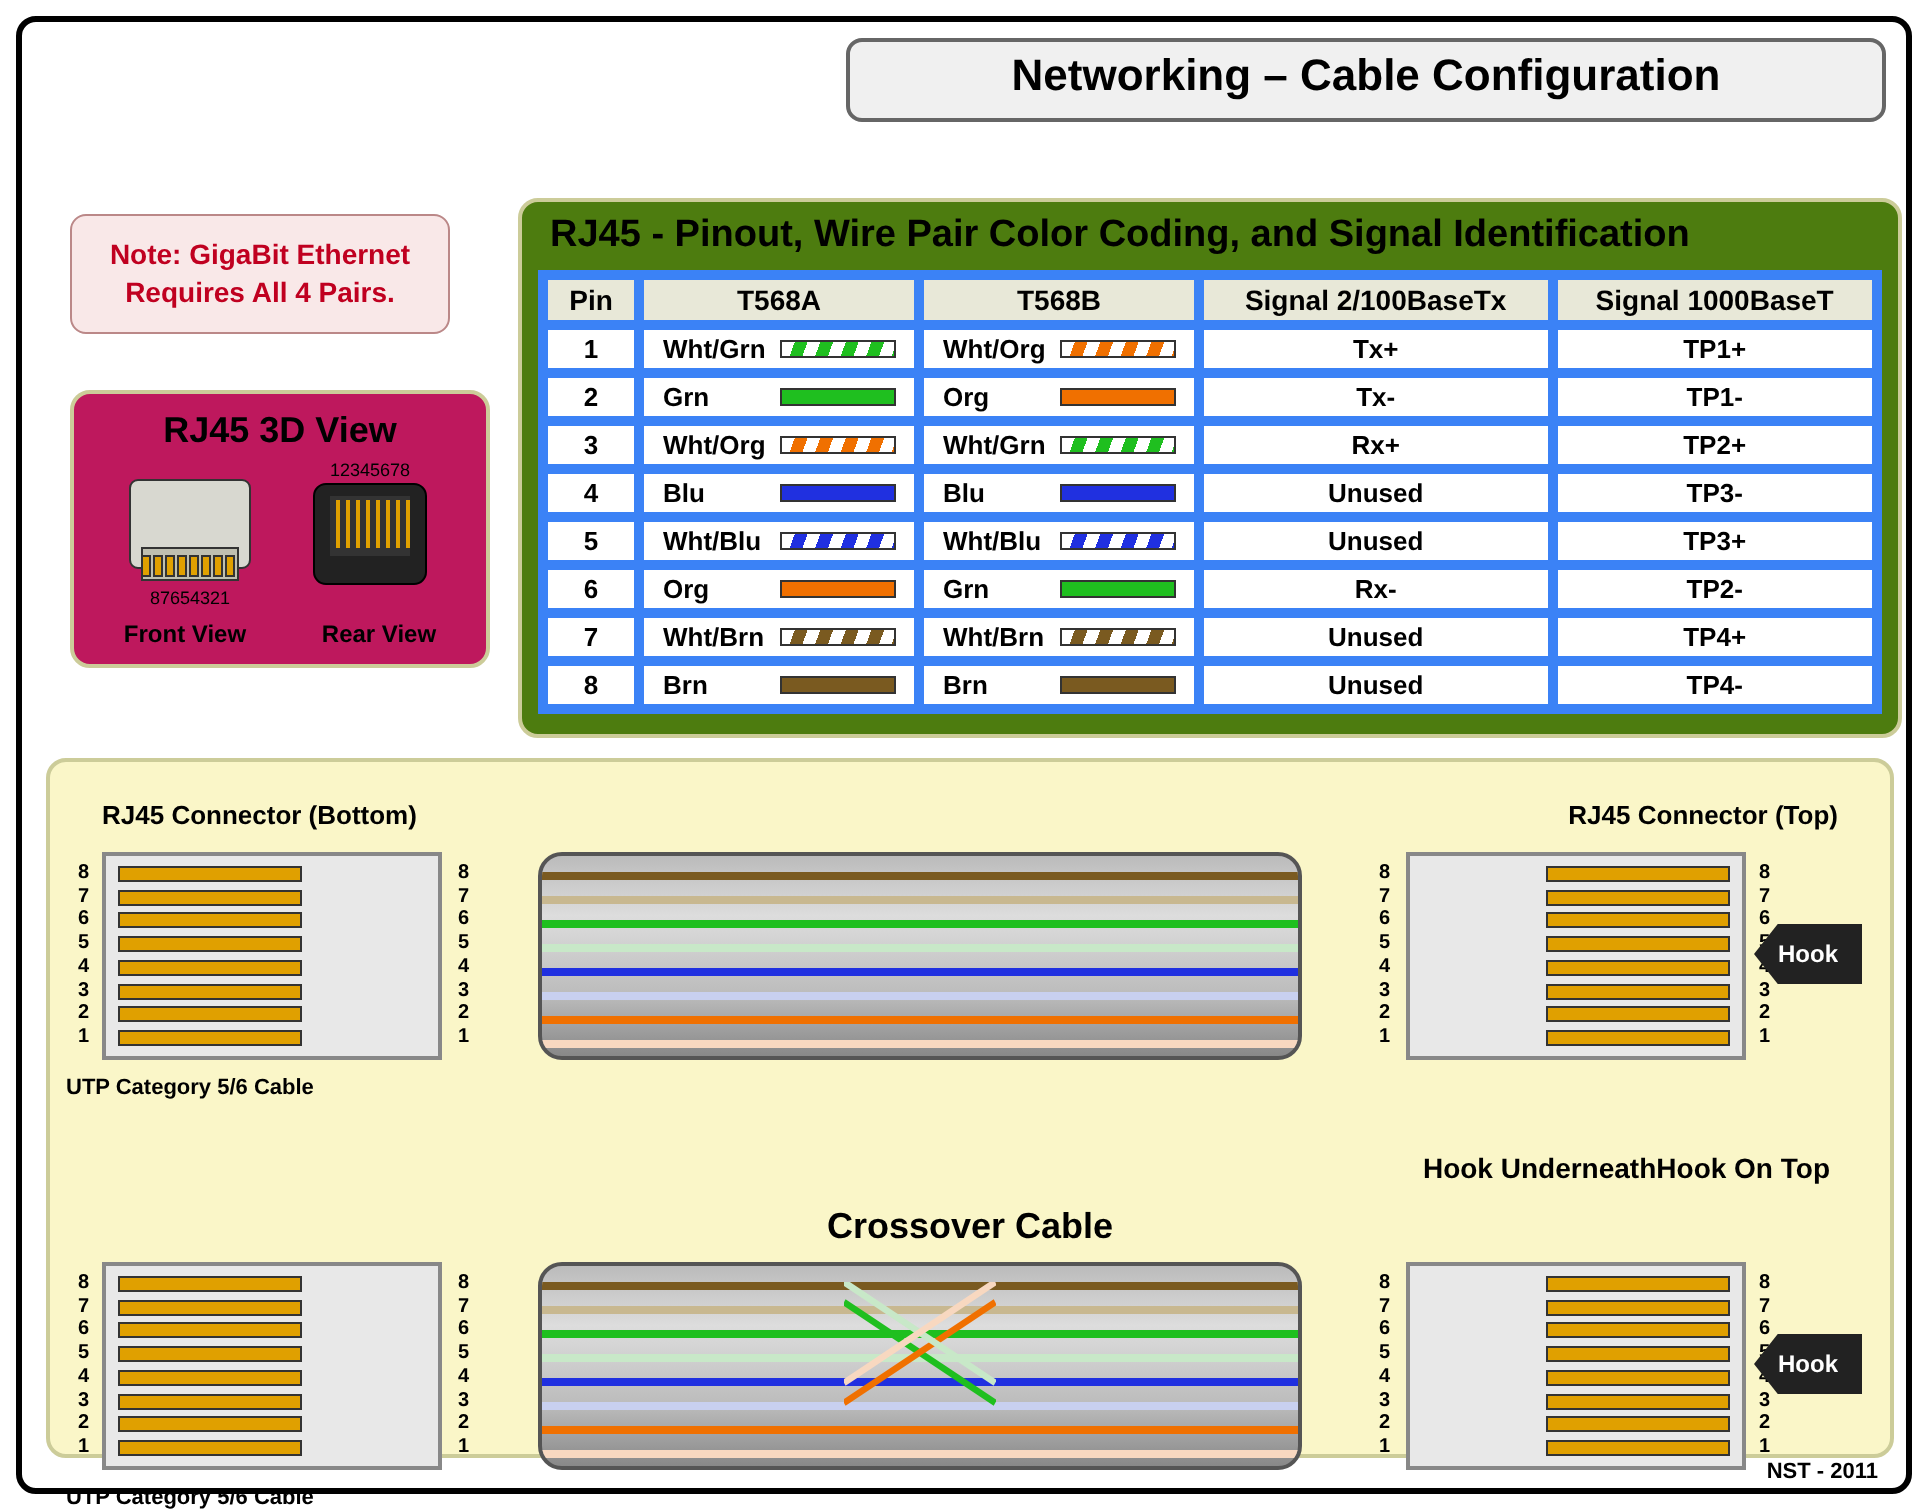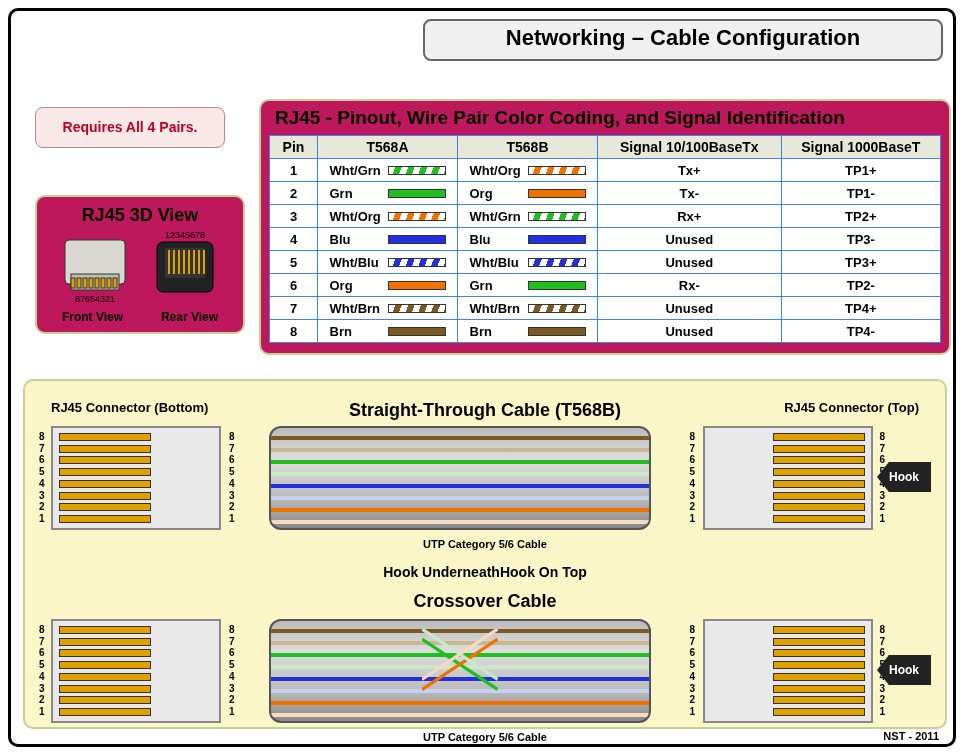--- a/index.html
+++ b/index.html
@@ -44,47 +44,47 @@
   }
   .view3d h2 { margin: 2px 0 4px 0; font-size: 18px; font-weight: bold; }
   .view3d .imgs { display:flex; justify-content:center; gap:18px; }
   .view3d .lbls { display:flex; justify-content:space-around; font-size:12px; font-weight:bold; margin-top:2px; }
   .conn-front, .conn-rear { width:72px; height:78px; position:relative; }
 
   .pinout {
     position: absolute; left: 248px; top: 88px;
     width: 692px; padding: 6px 8px 10px 8px;
     border: 2px solid #cc9; border-radius: 10px;
-    background: #be185d;
+    background: #4d7c0f;
   }
   .pinout h2 { margin: 0 0 6px 6px; font-size: 19px; font-weight: bold; }
   table.pins {
     width: 100%; border-collapse: collapse; background:#fff;
     font-size: 13px;
   }
   table.pins th, table.pins td {
-    border: 1px solid #3b82f6; padding: 2px 4px; text-align:center;
+    border: 5px solid #3b82f6; padding: 2px 4px; text-align:center;
     height: 23px;
   }
   table.pins th { background:#e8e8d8; font-weight:bold; font-size:14px; }
   .wirecell { display:flex; align-items:center; justify-content:center; gap:6px; }
   .wirecell .nm { font-weight:bold; min-width:52px; text-align:left; }
   .wire { width:58px; height:9px; border:1px solid #333; }
 
   .cablesec {
     position: absolute; left: 12px; top: 368px;
     width: 924px; height: 350px;
     border: 2px solid #cc9; border-radius: 10px;
     background: #faf6c8;
     padding: 6px 8px;
   }
   .row { position:relative; height:160px;margin-top:13px; }
   .toplbls { display:flex; justify-content:space-between; font-size:13px; font-weight:bold; padding:0 18px; }
   .ctr-title { position:absolute; left:0; right:0; top:0; text-align:center; font-size:18px; font-weight:bold; }
-  .utp-lbl { position:absolute; left:0; right:0; text-align:center; font-size:11px; font-weight:bold; }
+  .utp-lbl { position:absolute; left:0; right:0; font-size:11px; font-weight:bold; }
   .row1 .utp-lbl { top:138px; }
   .row2 .utp-lbl { top:138px; }
   .rj45 {
     position:absolute; top:26px; width:170px; height:104px;
     background:#e8e8e8; border:2px solid #888;
   }
   .rj45 .gold { display:flex; flex-direction:column; justify-content:space-between; height:100%; padding:5px 0; }
   .rj45 .pin { height:8px; background:#e0a000; border:1px solid #333; margin:0; }
   .rj45.left { left:18px; }
   .rj45.right { right:64px; }
@@ -100,40 +100,41 @@
     clip-path: polygon(0 50%, 22% 0, 100% 0, 100% 100%, 22% 100%);
   }
   .row1 .hook{ top:62px;} .row2 .hook{ top:62px;}
   .sheath {
     position:absolute; left:236px; right:286px; top:26px; height:104px;
     background: linear-gradient(#bbb,#ddd 30%,#bbb 70%,#888);
     border:2px solid #555; border-radius:12px;
     overflow:hidden;
   }
   .sheath .strand { position:absolute; left:-30px; right:-30px; height:4px; }
-  .hooklbls { display:flex; justify-content:center; font-size:14px; font-weight:bold; padding:0 22px; margin-top:4px;}
+  .hooklbls { display:flex; justify-content:flex-end; font-size:14px; font-weight:bold; padding:0 22px; margin-top:16px;}
   .footer { position:absolute; right:14px; bottom:2px; font-size:11px; font-weight:bold; }
 
   
   .c-grn{background:#1fbf1f;} .c-org{background:#f07000;} .c-blu{background:#2030e0;} .c-brn{background:#7a5a20;}
   .s-grn{background:repeating-linear-gradient(110deg,#fff 0 6px,#1fbf1f 6px 12px);}
   .s-org{background:repeating-linear-gradient(110deg,#fff 0 6px,#f07000 6px 12px);}
   .s-blu{background:repeating-linear-gradient(110deg,#fff 0 6px,#2030e0 6px 12px);}
   .s-brn{background:repeating-linear-gradient(110deg,#fff 0 6px,#7a5a20 6px 12px);}
 </style>
 </head>
 <body>
 
 <div class="outer">
 
   <div class="hdr">
     <h1>Networking – Cable Configuration</h1>
   </div>
 
   <div class="note">
+    <div>Note: GigaBit Ethernet</div>
     <div>Requires All 4 Pairs.</div>
   </div>
 
   <div class="view3d">
     <h2>RJ45 3D View</h2>
     <div class="imgs">
       <div class="conn-front">
         <svg viewBox="0 0 72 78" width="72" height="78">
           <rect x="6" y="10" width="60" height="44" rx="4" fill="#d8d8d0" stroke="#333"></rect>
           <rect x="12" y="44" width="48" height="16" fill="#bfbfb0" stroke="#333"></rect>
@@ -176,21 +177,21 @@
   </div>
 
   <div class="pinout">
     <h2>RJ45 -  Pinout, Wire Pair Color Coding, and Signal Identification</h2>
     <table class="pins">
       <thead>
           <tr>
         <th style="width:48px">Pin</th>
         <th style="width:140px">T568A</th>
         <th style="width:140px">T568B</th>
-        <th>Signal 10/100BaseTx</th>
+        <th>Signal 2/100BaseTx</th>
         <th>Signal 1000BaseT</th>
       </tr>
         </thead>
       <tbody id="pin-rows">
           <tr>
             <td><b>1</b></td>
             <td>
               <div class="wirecell">
                 <span class="nm">Wht/Grn</span>
                 <span class="wire s-grn"></span>
@@ -327,21 +328,20 @@
         </tbody>
     </table>
   </div>
 
   <div class="cablesec">
     <div class="row row1">
       <div class="toplbls">
         <span>RJ45 Connector (Bottom)</span>
         <span>RJ45 Connector (Top)</span>
       </div>
-      <div class="ctr-title">Straight-Through Cable (T568B)</div>
       <div class="pinnums pnL" id="pnL1">
           <span>8</span>
           <span>7</span>
           <span>6</span>
           <span>5</span>
           <span>4</span>
           <span>3</span>
           <span>2</span>
           <span>1</span>
         </div>

